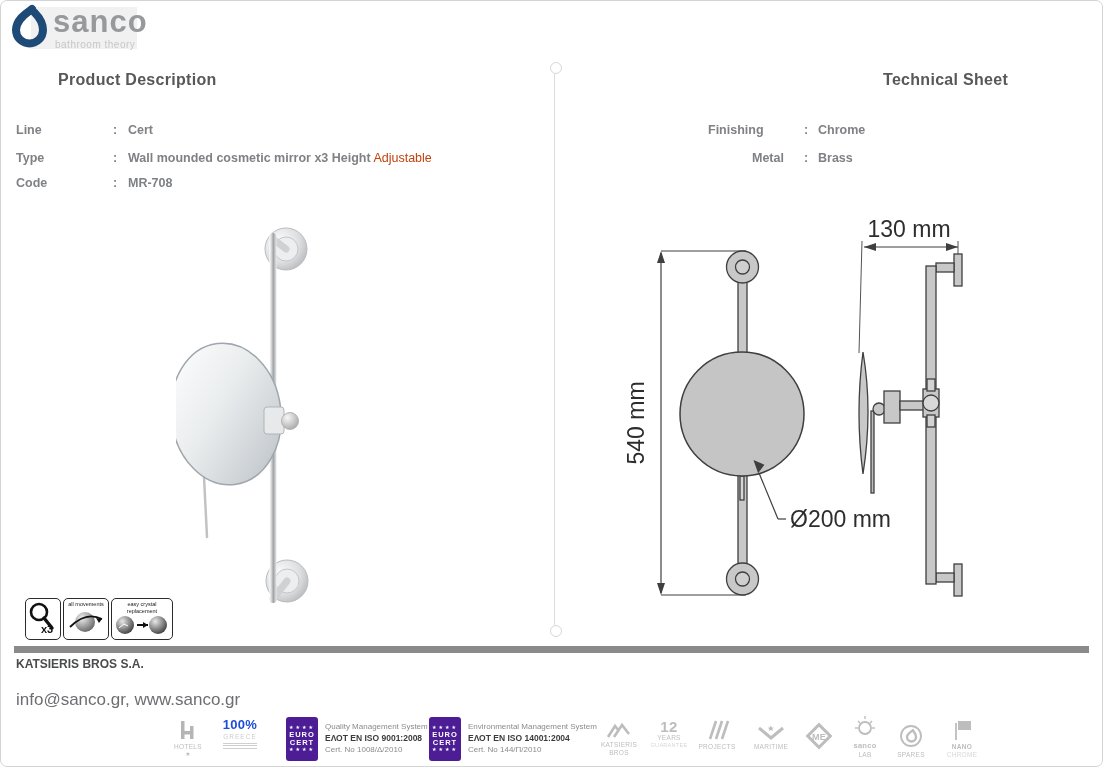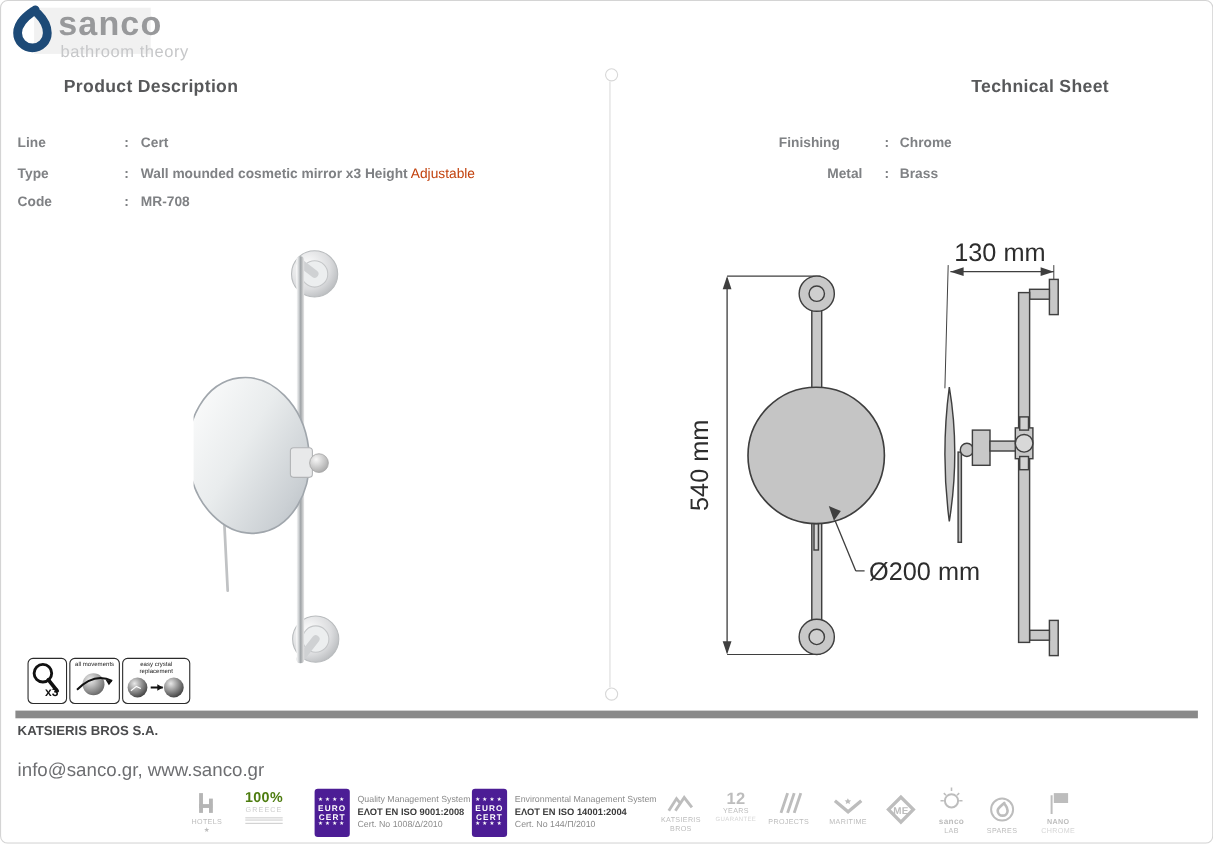--- a/index.html
+++ b/index.html
@@ -3,21 +3,21 @@
 <meta charset="utf-8">
 <style>
   html,body{margin:0;padding:0;background:#fff;}
   body{font-family:"Liberation Sans", sans-serif;}
   #page{position:relative;width:1101px;height:765px;background:#fff;border:1px solid #d4d4d4;border-radius:7px;overflow:hidden;}
   .abs{position:absolute;}
 
   
   .logo-bg{left:30px;top:6px;width:106px;height:42px;background:#f1f1f1;}
   .brand{left:52px;top:3px;font-size:31px;font-weight:600;color:#98999b;letter-spacing:1px;}
-  .tagline{left:54px;top:38px;font-size:15px;color:#c6c7c9;letter-spacing:.5px;}
+  .tagline{left:54px;top:38px;font-size:10px;color:#c6c7c9;letter-spacing:.5px;}
 
   
   .heading{font-size:16px;font-weight:700;color:#57585a;letter-spacing:.3px;}
 
   
   .frow{font-size:12.5px;font-weight:700;color:#7f8184;}
   .fval-light{font-weight:400;color:#c2410c;}
 
   
   .vline{left:553px;top:73px;width:1px;height:551px;background:#dcdcdc;}
@@ -226,21 +226,21 @@
     <svg width="22" height="22" viewBox="0 0 22 22">
       <rect x="4" y="2" width="3.5" height="18" fill="#b5b5b5"></rect>
       <rect x="13" y="7" width="3.5" height="13" fill="#b5b5b5"></rect>
       <rect x="4" y="12" width="12" height="3.5" fill="#b5b5b5"></rect>
     </svg>
     <span class="bl">HOTELS</span>
     <span class="bl hot-star">★</span>
   </div>
 
   <div class="abs badge" style="left:216px;top:716px;width:46px;">
-    <span class="bl" style="font-size:13px;font-weight:700;color:#4d7c0f;text-align:center;">100%</span>
+    <span class="bl" style="font-size:13px;font-weight:700;color:#1d4ed8;text-align:center;">100%</span>
     <span class="bl" style="letter-spacing:1px;color:#cdcdcd;">GREECE</span>
     <div class="greece-lines"></div>
     <div class="greece-lines"></div>
     <div class="greece-lines"></div>
   </div>
 
   <div class="abs" style="left:285px;top:716px;">
     <div style="display:flex;align-items:center;gap:7px;">
       <div class="euro-badge">
         <span class="st">★★★★</span>

